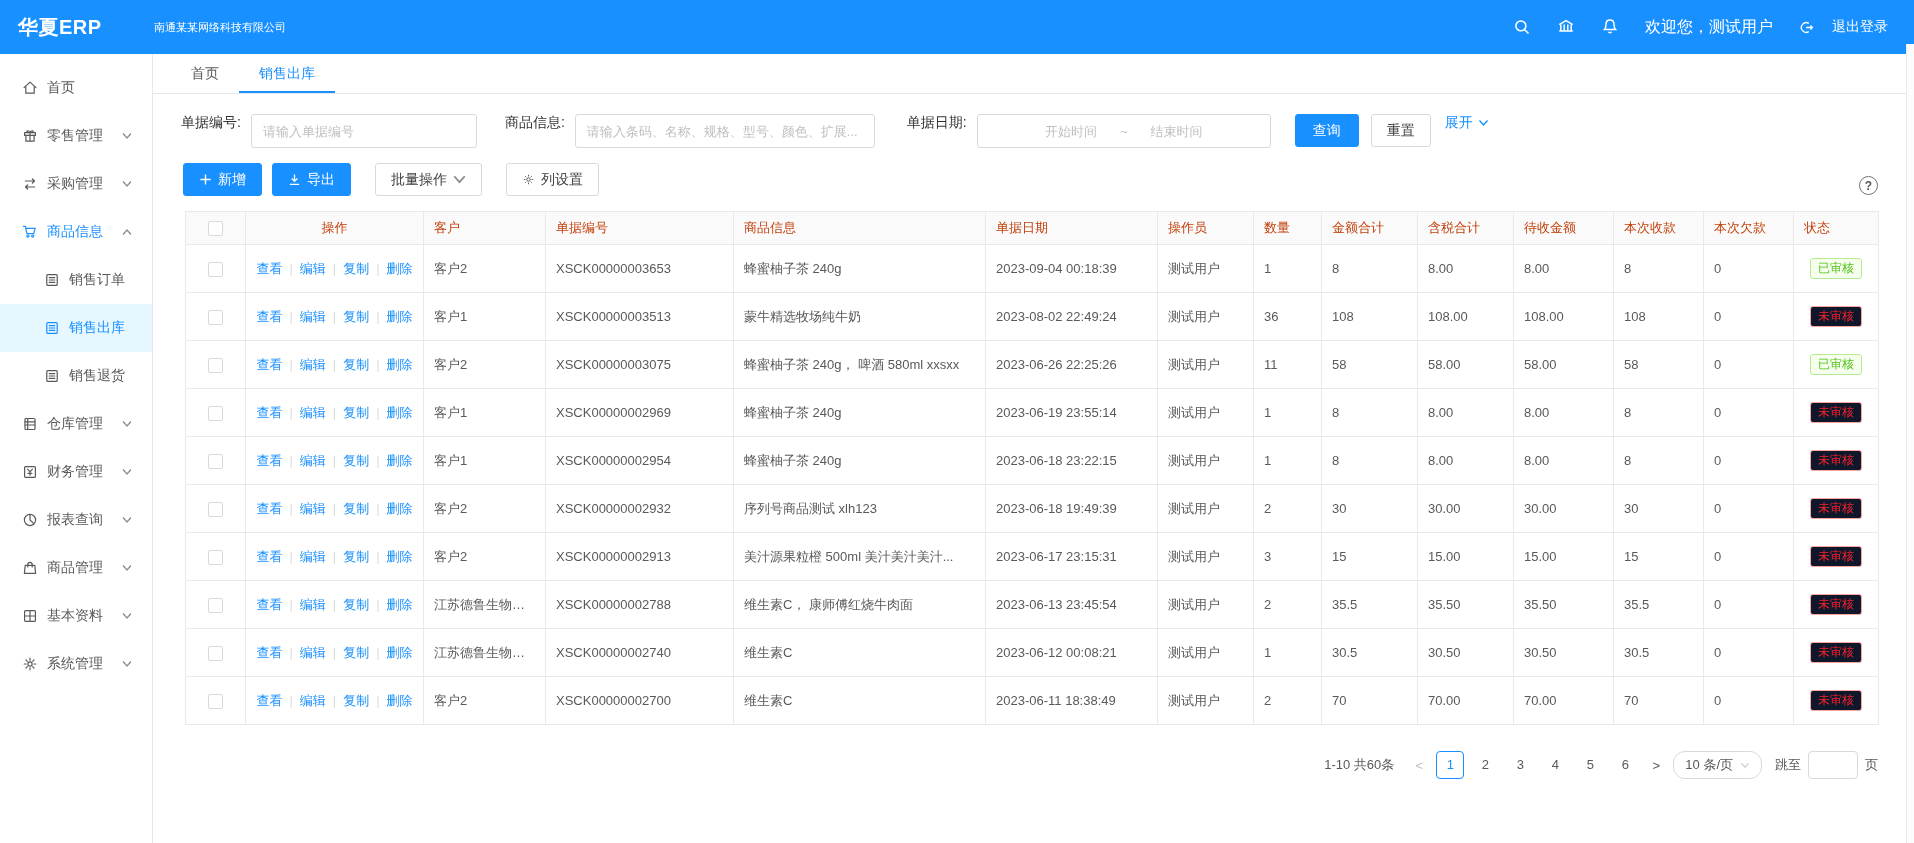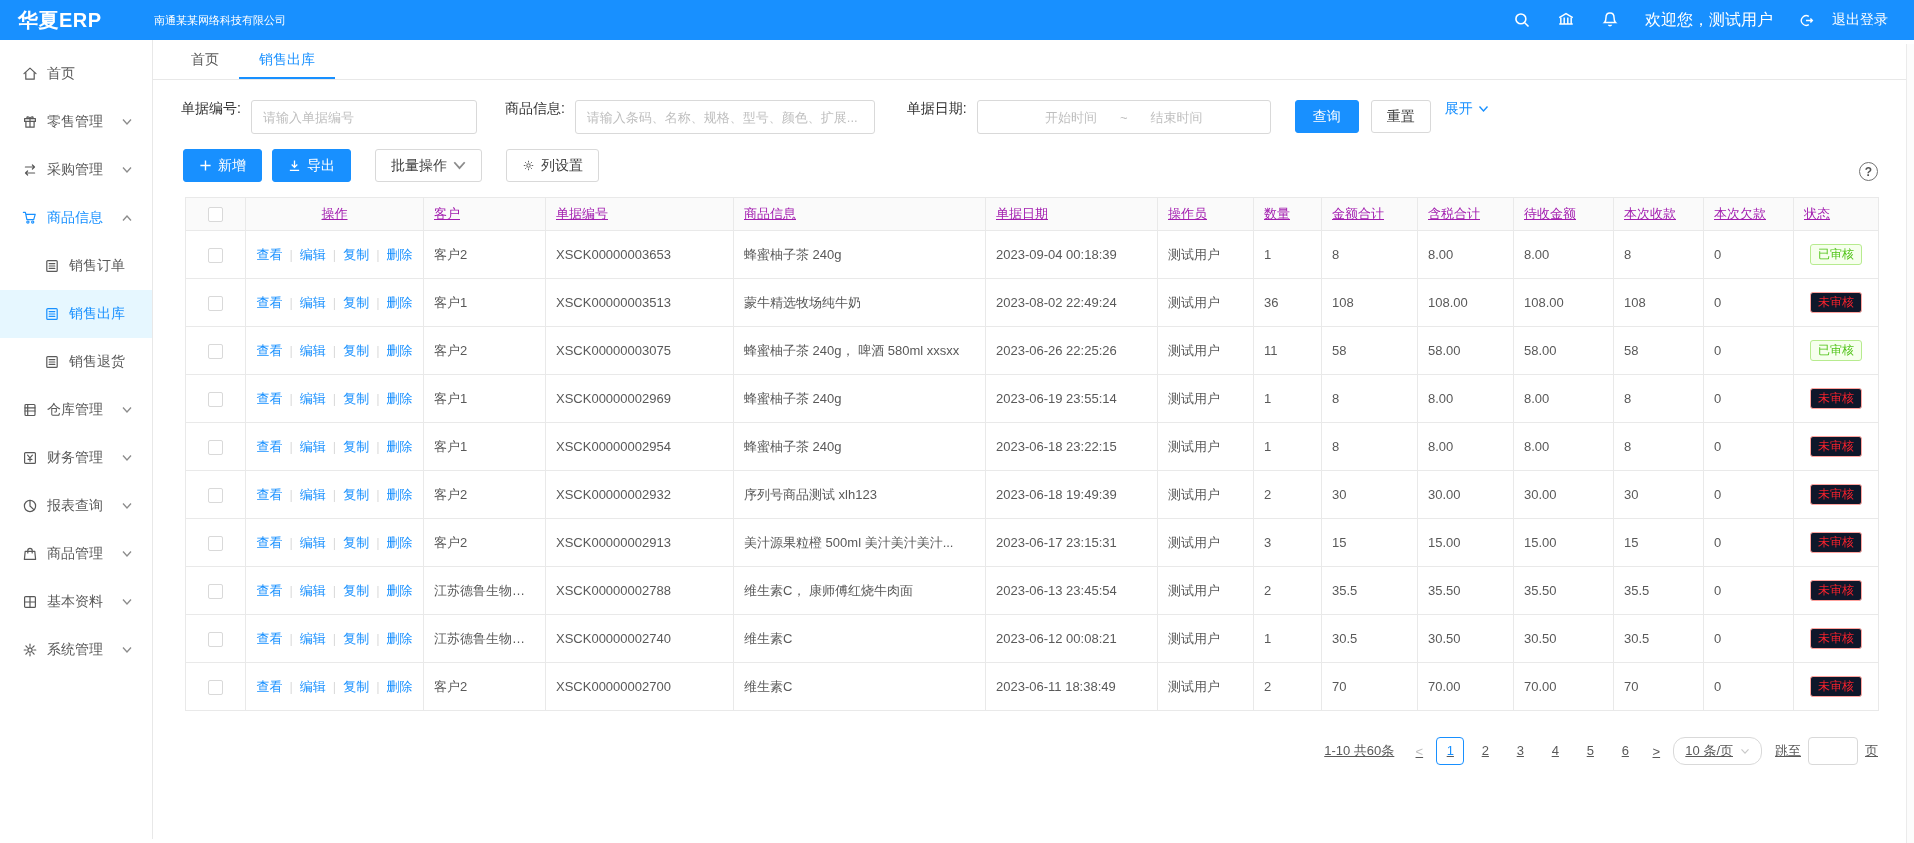--- a/index.html
+++ b/index.html
@@ -1,20 +1,20 @@
 <!DOCTYPE html>
 <html><head>
 <meta charset="utf-8">
 <style>
   * { box-sizing: border-box; margin: 0; padding: 0; }
   html,body { width:1914px; height:843px; overflow:hidden; background:#fff;
     font-family:"Liberation Sans","DejaVu Sans",sans-serif; }
 
   
-  .topbar { height:40px; background:#1890ff; display:flex; align-items:center; color:#fff; }
+  .topbar { height:54px; background:#1890ff; display:flex; align-items:center; color:#fff; }
   .logo { width:118px; margin-left:18px; font-size:20px; font-weight:700; letter-spacing:.5px; white-space:nowrap; }
   .company { font-size:11px; font-weight:500; margin-left:18px; }
   .topbar-right { margin-left:auto; display:flex; align-items:center; gap:26px; padding-right:26px; }
   .tb-icon { width:18px; height:18px; display:inline-flex; cursor:pointer; }
   .tb-icon svg { width:18px; height:18px; }
   .welcome { font-size:16px; }
   .logout { font-size:14px; display:flex; align-items:center; gap:18px; cursor:pointer; }
   .logout .li { width:15px; height:15px; display:inline-flex; }
 
   
@@ -61,35 +61,35 @@
   
   .toolbar-row { display:flex; align-items:center; margin:15px 0 0 30px; gap:10px; }
   .toolbar-row .gap { width:4px; }
   .help { position:absolute; right:36px; top:82px; width:19px; height:19px; border:1.5px solid #737373;
     border-radius:50%; color:#555; font-size:12px; font-weight:700; display:flex; align-items:center;
     justify-content:center; cursor:pointer; }
 
   
   table { border-collapse:collapse; table-layout:fixed; width:1693px; margin:15px 0 0 32px; font-size:13px; color:#595959; }
   th,td { border:1px solid #e9e9e9; padding:0 10px; text-align:left; white-space:nowrap; overflow:hidden; text-overflow:ellipsis; }
-  thead th { background:#fafafa; color:#a21caf; font-weight:400; height:33px;text-decoration:underline; }
+  thead th { background:#fafafa; color:#c2410c; font-weight:400; height:33px; }
   tbody td { height:48px; background:#fff; }
   .center { text-align:center; }
   .checkbox { width:15px; height:15px; border:1px solid #d9d9d9; border-radius:2px; background:#fff;
     display:inline-block; vertical-align:middle; cursor:pointer; }
   .actions { display:flex; align-items:center; justify-content:center; }
   .alink { color:#1890ff; cursor:pointer; }
   .asep { color:#dcdcdc; margin:0 7px; }
   .badge { display:inline-block; font-size:12px; line-height:17px; padding:1px 7px; border-radius:3px; border:1px solid; }
   .badge.approved { color:#52c41a; border-color:#b7eb8f; background:#f6ffed; }
   .badge.pending  { color:#f5222d; border-color:#ffa39e; background:#0f172a; }
 
   
   .pagination { display:flex; align-items:center; justify-content:flex-end; margin:26px 36px 12px 0; gap:7px;
-    font-size:13px; color:#595959;text-decoration:underline; }
+    font-size:13px; color:#595959; }
   .pg-total { margin-right:8px; }
   .pg-btn { min-width:28px; height:28px; line-height:26px; text-align:center; border-radius:4px;
     border:1px solid transparent; cursor:pointer; }
   .pg-btn.current { border-color:#1890ff; color:#1890ff; }
   .pg-nav { color:#bfbfbf; font-size:13px; width:20px; text-align:center; cursor:pointer; }
   .pg-nav.next { color:#595959; }
   .size-select { height:28px; border:1px solid #d9d9d9; border-radius:12px; padding:0 11px; display:flex;
     align-items:center; gap:7px; color:#595959; cursor:pointer; }
   .size-select svg { width:10px; height:7px; color:#c8c8c8; }
   .jump-label { margin-left:6px; }

